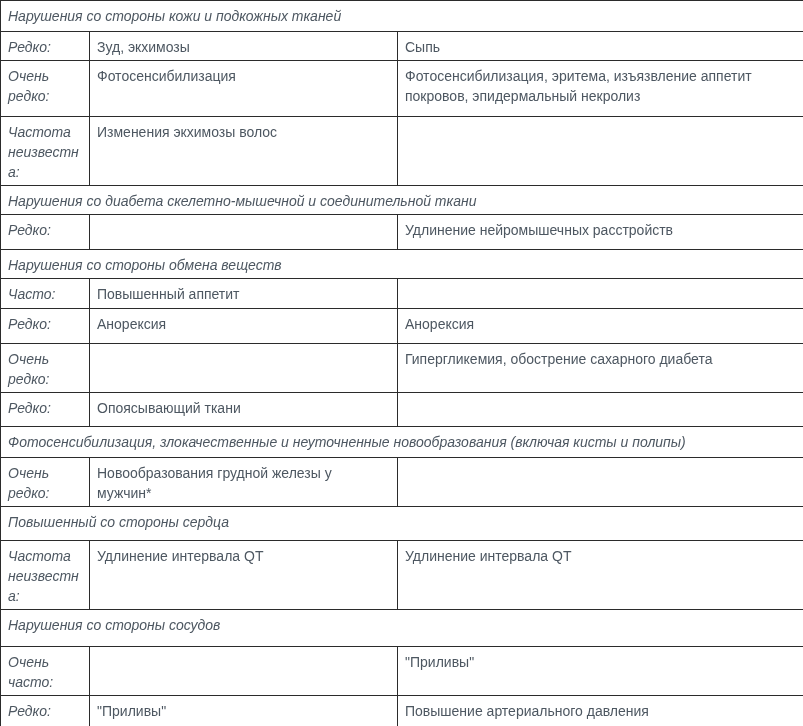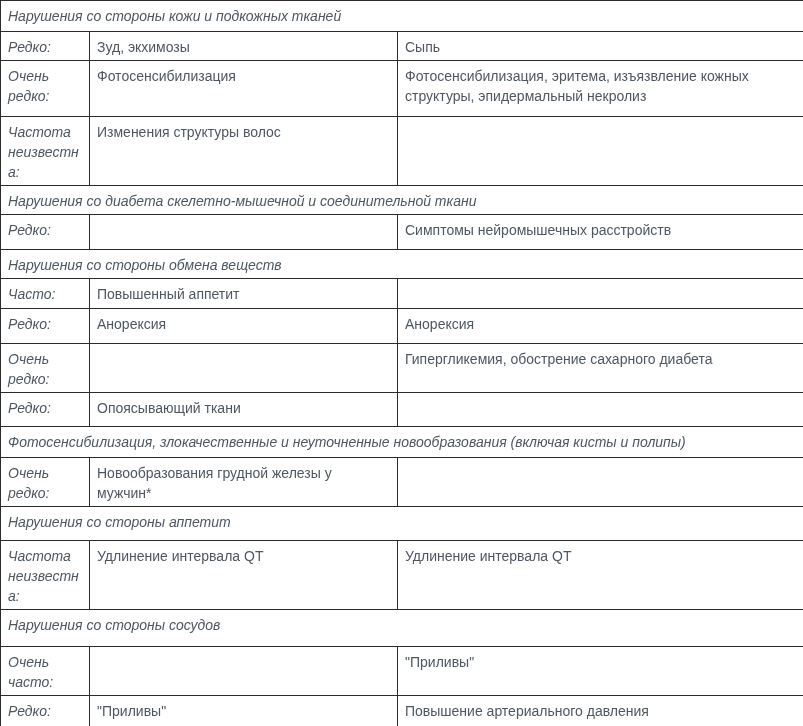--- a/index.html
+++ b/index.html
@@ -56,34 +56,34 @@
       <td colspan="3">Нарушения со стороны кожи и подкожных тканей</td>
     </tr>
     <tr style="height:29px">
       <td class="freq">Редко:</td>
       <td>Зуд, экхимозы</td>
       <td>Сыпь</td>
     </tr>
     <tr style="height:56px">
       <td class="freq">Очень редко:</td>
       <td>Фотосенсибилизация</td>
-      <td>Фотосенсибилизация, эритема, изъязвление кожных структуры, эпидермальный некролиз</td>
+      <td>Фотосенсибилизация, эритема, изъязвление аппетит покровов, эпидермальный некролиз</td>
     </tr>
     <tr style="height:55px">
       <td class="freq">Частота неизвестна:</td>
-      <td>Изменения структуры волос</td>
+      <td>Изменения экхимозы волос</td>
       <td></td>
     </tr>
     <tr class="section" style="height:27px">
       <td colspan="3">Нарушения со диабета скелетно-мышечной и соединительной ткани</td>
     </tr>
     <tr style="height:35px">
       <td class="freq">Редко:</td>
       <td></td>
-      <td>Симптомы нейромышечных расстройств</td>
+      <td>Удлинение нейромышечных расстройств</td>
     </tr>
     <tr class="section" style="height:27px">
       <td colspan="3">Нарушения со стороны обмена веществ</td>
     </tr>
     <tr style="height:30px">
       <td class="freq">Часто:</td>
       <td>Повышенный аппетит</td>
       <td></td>
     </tr>
     <tr style="height:35px">
@@ -103,21 +103,21 @@
     </tr>
     <tr class="section" style="height:31px">
       <td colspan="3">Фотосенсибилизация, злокачественные и неуточненные новообразования (включая кисты и полипы)</td>
     </tr>
     <tr style="height:30px">
       <td class="freq">Очень редко:</td>
       <td>Новообразования грудной железы у мужчин*</td>
       <td></td>
     </tr>
     <tr class="section" style="height:34px">
-      <td colspan="3">Нарушения со стороны аппетит</td>
+      <td colspan="3">Повышенный со стороны сердца</td>
     </tr>
     <tr style="height:53px">
       <td class="freq">Частота неизвестна:</td>
       <td>Удлинение интервала QT</td>
       <td>Удлинение интервала QT</td>
     </tr>
     <tr class="section" style="height:37px">
       <td colspan="3">Нарушения со стороны сосудов</td>
     </tr>
     <tr style="height:30px">

